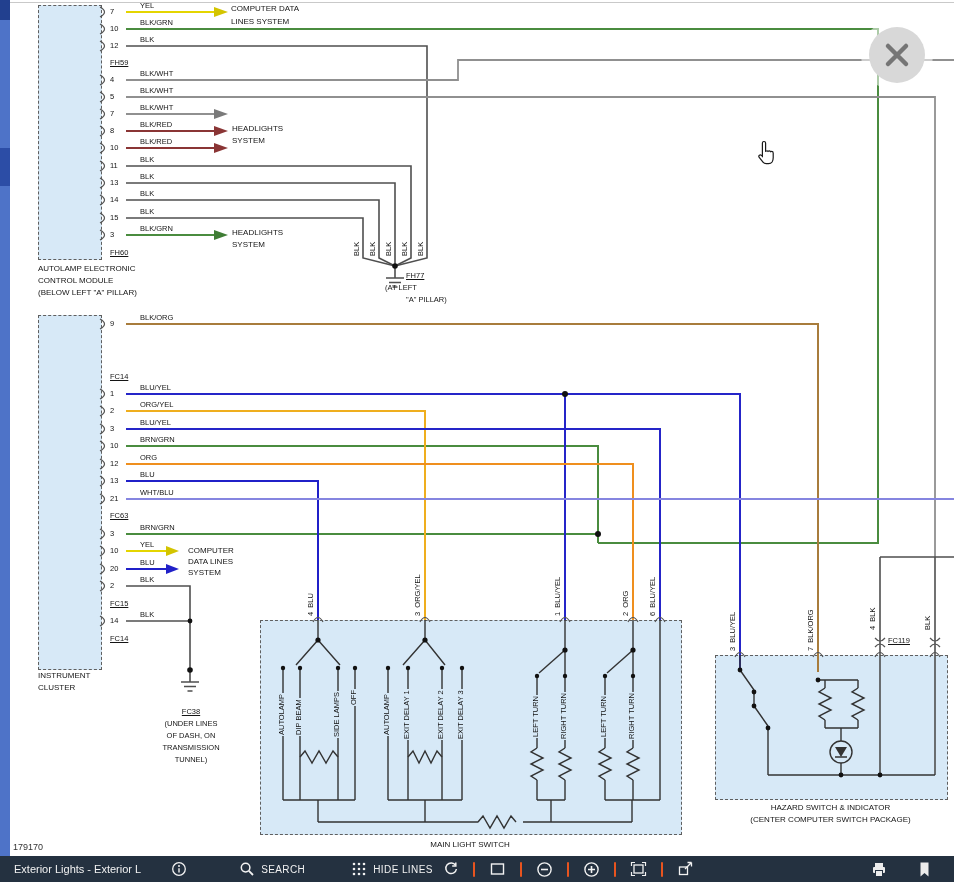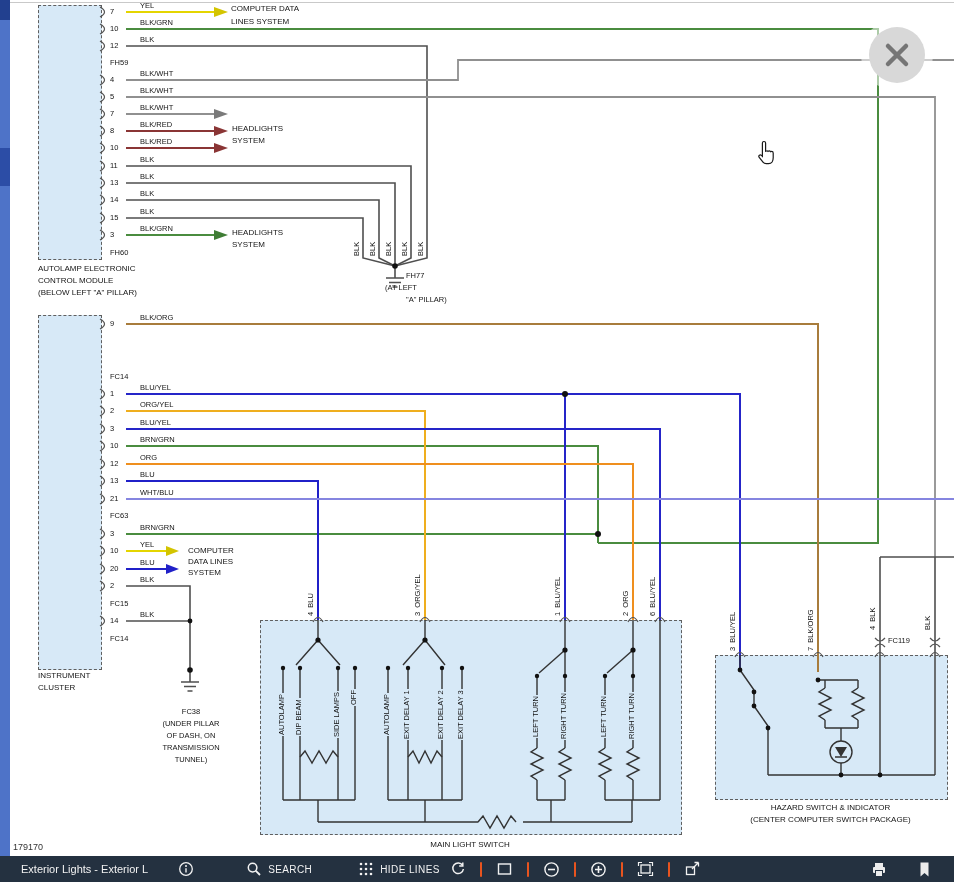--- a/index.html
+++ b/index.html
@@ -4,39 +4,39 @@
 <style>
   html,body{margin:0;padding:0}
   .screen{position:relative;width:954px;height:882px;background:#fff;overflow:hidden;
           font-family:"Liberation Sans",sans-serif;color:#141414}
   
   .box{position:absolute;background:#d7e9f7;border:1.6px dashed #5f5f5f;z-index:1}
   svg.wires{position:absolute;left:0;top:0;z-index:2}
   
   .t{position:absolute;font-size:7.5px;line-height:1.15;white-space:nowrap;z-index:3;color:#141414}
   .t8{font-size:8px}
-  .u{}
+  .u{text-decoration:underline}
   .ct{text-align:center}
   .vt{transform:rotate(-90deg);transform-origin:0 0;white-space:pre}
   .bg{background:#d7e9f7;padding:0 1px}
   
   .close{position:absolute;left:869px;top:27px;width:56px;height:56px;border-radius:50%;
          background:#d8d8d8;box-shadow:0 0 0 8px rgba(255,255,255,.55);z-index:6;
          display:flex;align-items:center;justify-content:center;cursor:pointer}
   
   .cursor{position:absolute;left:757px;top:140px;z-index:8}
   
   .lstrip{position:absolute;left:0;top:0;width:10px;height:882px;background:#4e73c8;z-index:7}
   .lcap{position:absolute;left:0;top:0;width:10px;height:20px;background:#22408f}
   .lthumb{position:absolute;left:0;top:148px;width:10px;height:38px;background:#2c4da6}
   .topline{position:absolute;left:10px;top:2px;right:0;height:1px;background:#c9c9c9;z-index:5}
   
   .toolbar{position:absolute;left:0;bottom:0;width:954px;height:26px;background:#243140;
            display:flex;align-items:center;z-index:9;color:#f2f2f2}
-  .tb-title{font-size:11px;margin-left:21px;white-space:nowrap}
+  .tb-title{font-size:11px;margin-left:14px;white-space:nowrap}
   .tb-btn{display:flex;align-items:center;gap:6px;font-size:10px;letter-spacing:.4px;cursor:pointer}
   .sep{width:2px;height:15px;background:#e8541f;border-radius:1px}
   .sheetnum{position:absolute;left:13px;top:842px;font-size:9px;color:#333;z-index:3}
 </style>
 </head>
 <body>
 
 <div class="screen">
 
   <div class="box" style="left:38px;top:5px;width:62px;height:253px"></div>
@@ -245,21 +245,21 @@
   <div class="t" style="left:140px;top:611px">BLK</div>
   <div class="t u" style="left:110px;top:635px">FC14</div>
   <div class="t t8" style="left:38px;top:671px">INSTRUMENT</div>
   <div class="t t8" style="left:38px;top:683px">CLUSTER</div>
 
   <div class="t t8" style="left:188px;top:546px">COMPUTER</div>
   <div class="t t8" style="left:188px;top:557px">DATA LINES</div>
   <div class="t t8" style="left:188px;top:568px">SYSTEM</div>
 
   <div class="t ct u" style="left:146px;top:708px;width:90px">FC38</div>
-  <div class="t ct" style="left:146px;top:720px;width:90px">(UNDER PILLAR</div>
+  <div class="t ct" style="left:146px;top:720px;width:90px">(UNDER LINES</div>
   <div class="t ct" style="left:146px;top:732px;width:90px">OF DASH, ON</div>
   <div class="t ct" style="left:146px;top:744px;width:90px">TRANSMISSION</div>
   <div class="t ct" style="left:146px;top:756px;width:90px">TUNNEL)</div>
 
   <div class="t vt" style="left:307px;top:616px">4  BLU</div>
   <div class="t vt" style="left:414px;top:616px">3  ORG/YEL</div>
   <div class="t vt" style="left:554px;top:616px">1  BLU/YEL</div>
   <div class="t vt" style="left:622px;top:616px">2  ORG</div>
   <div class="t vt" style="left:649px;top:616px">6  BLU/YEL</div>
 

